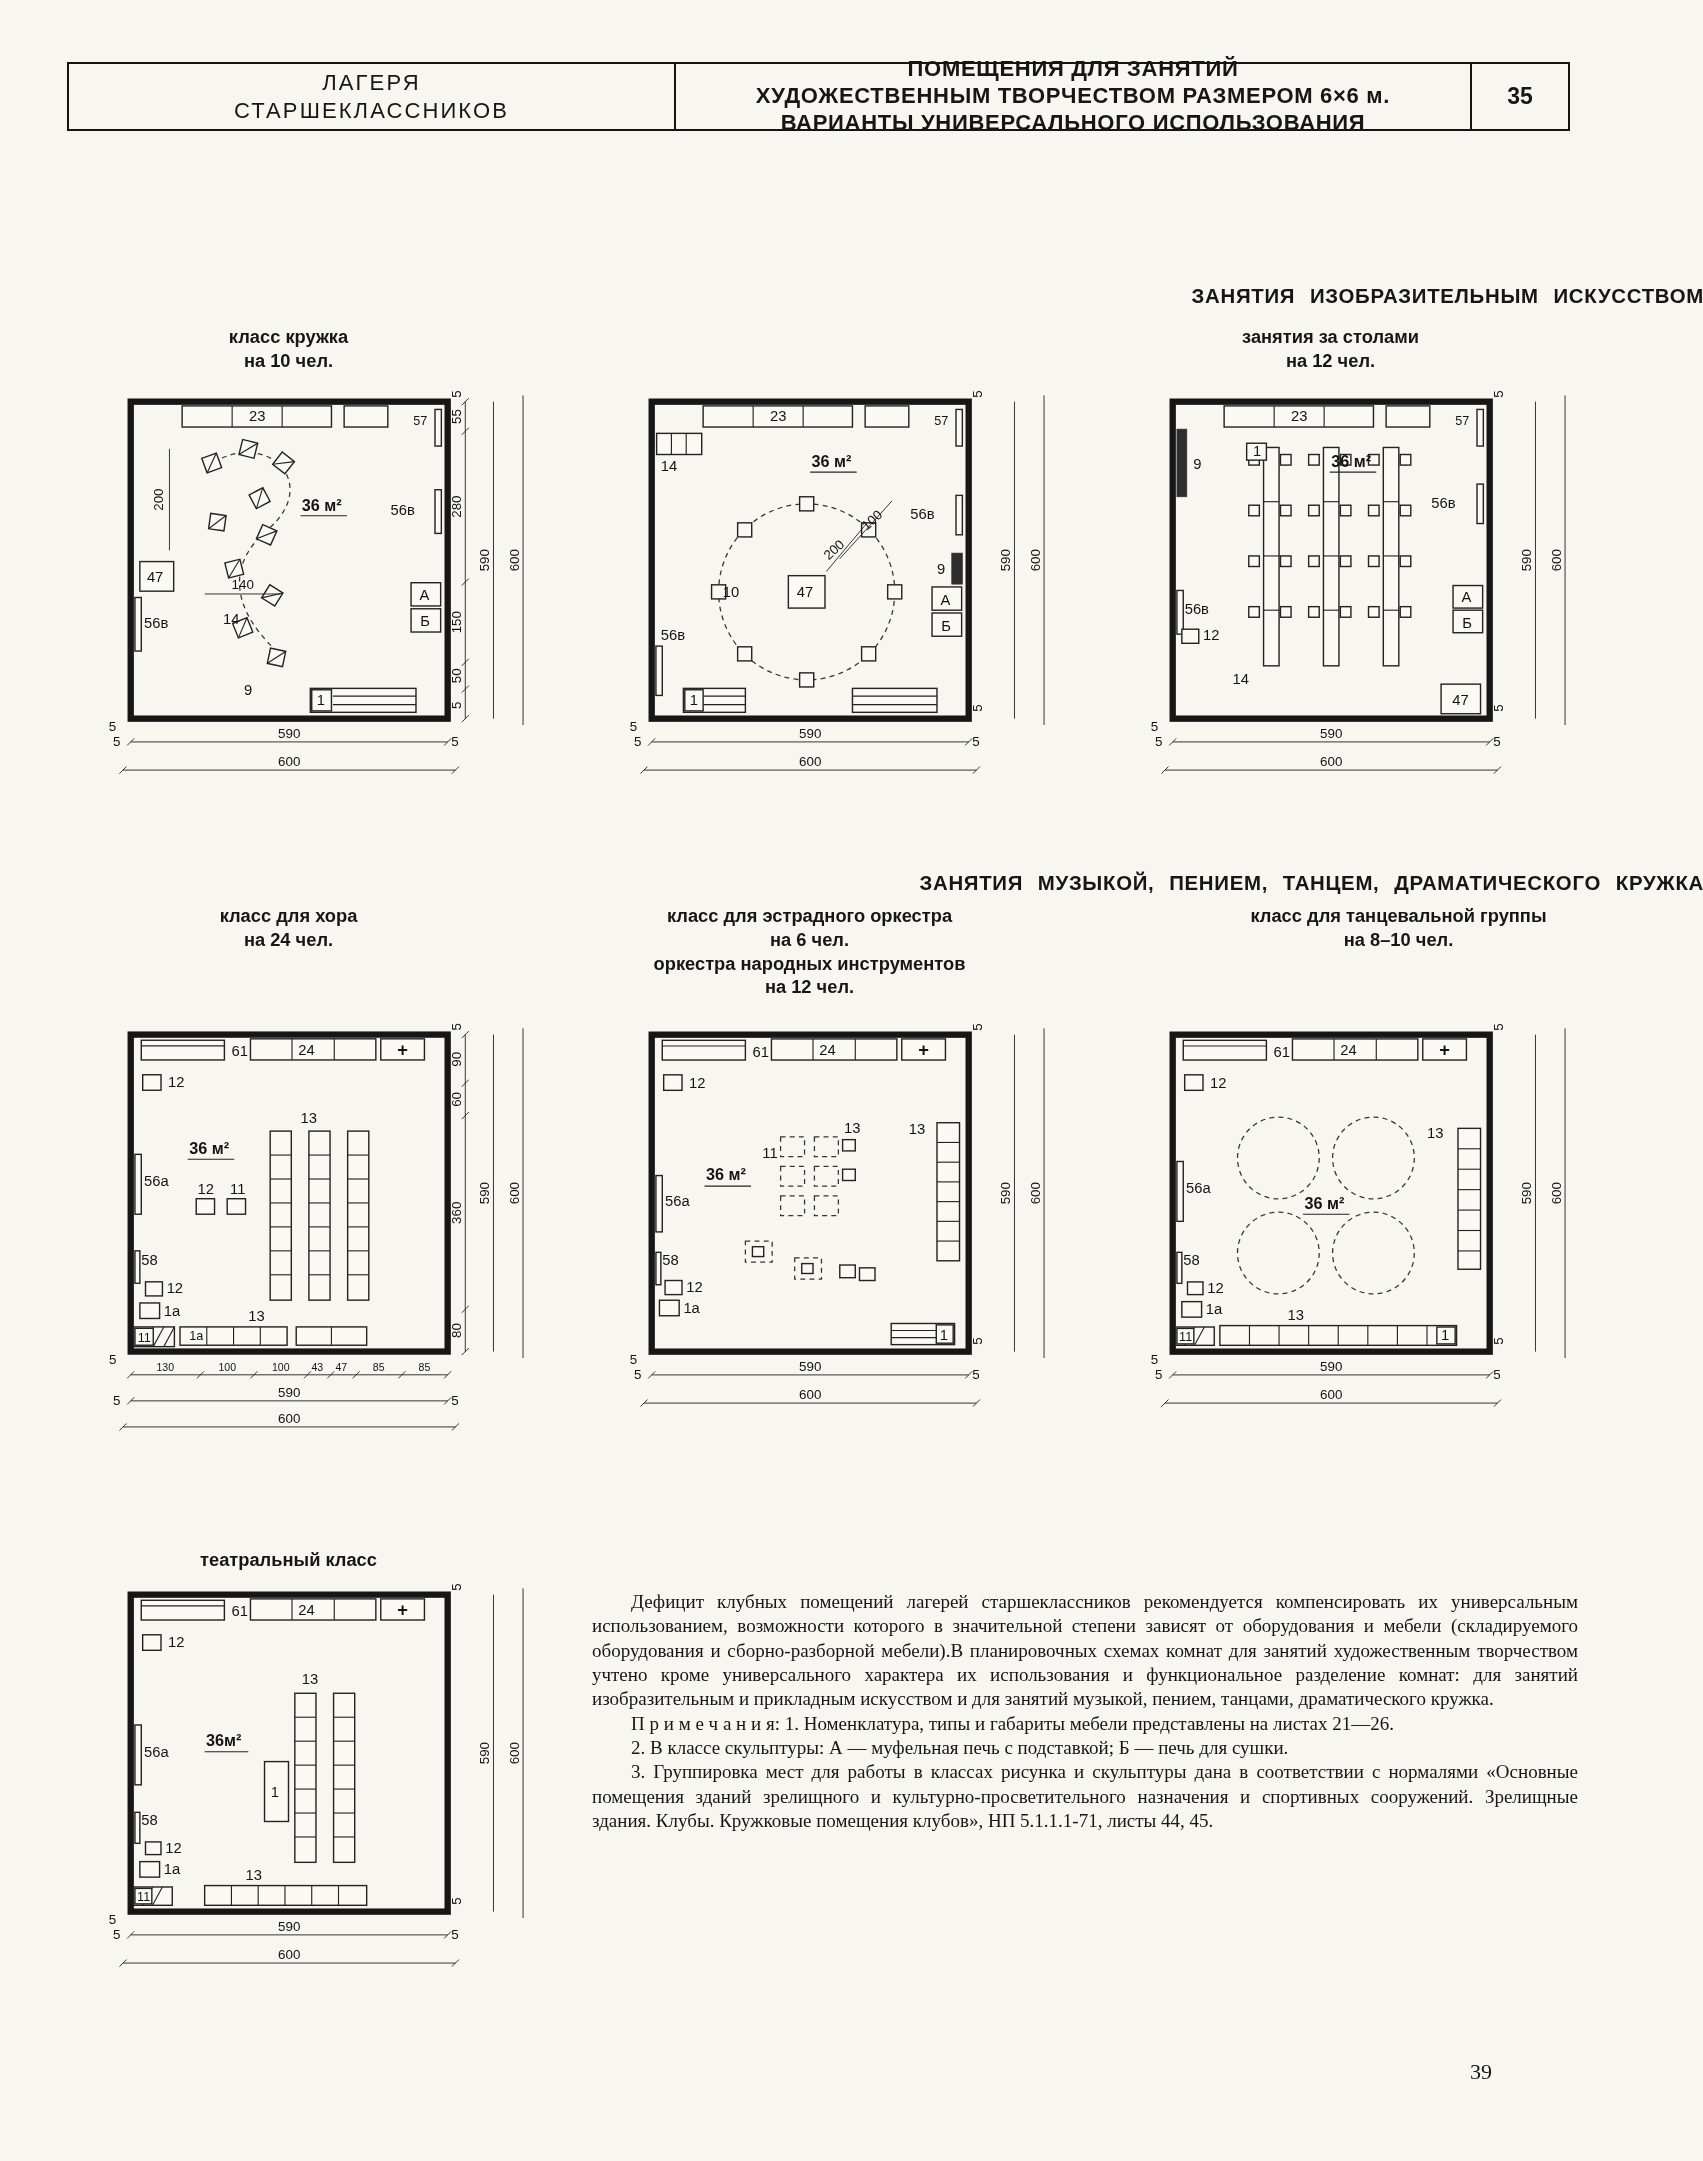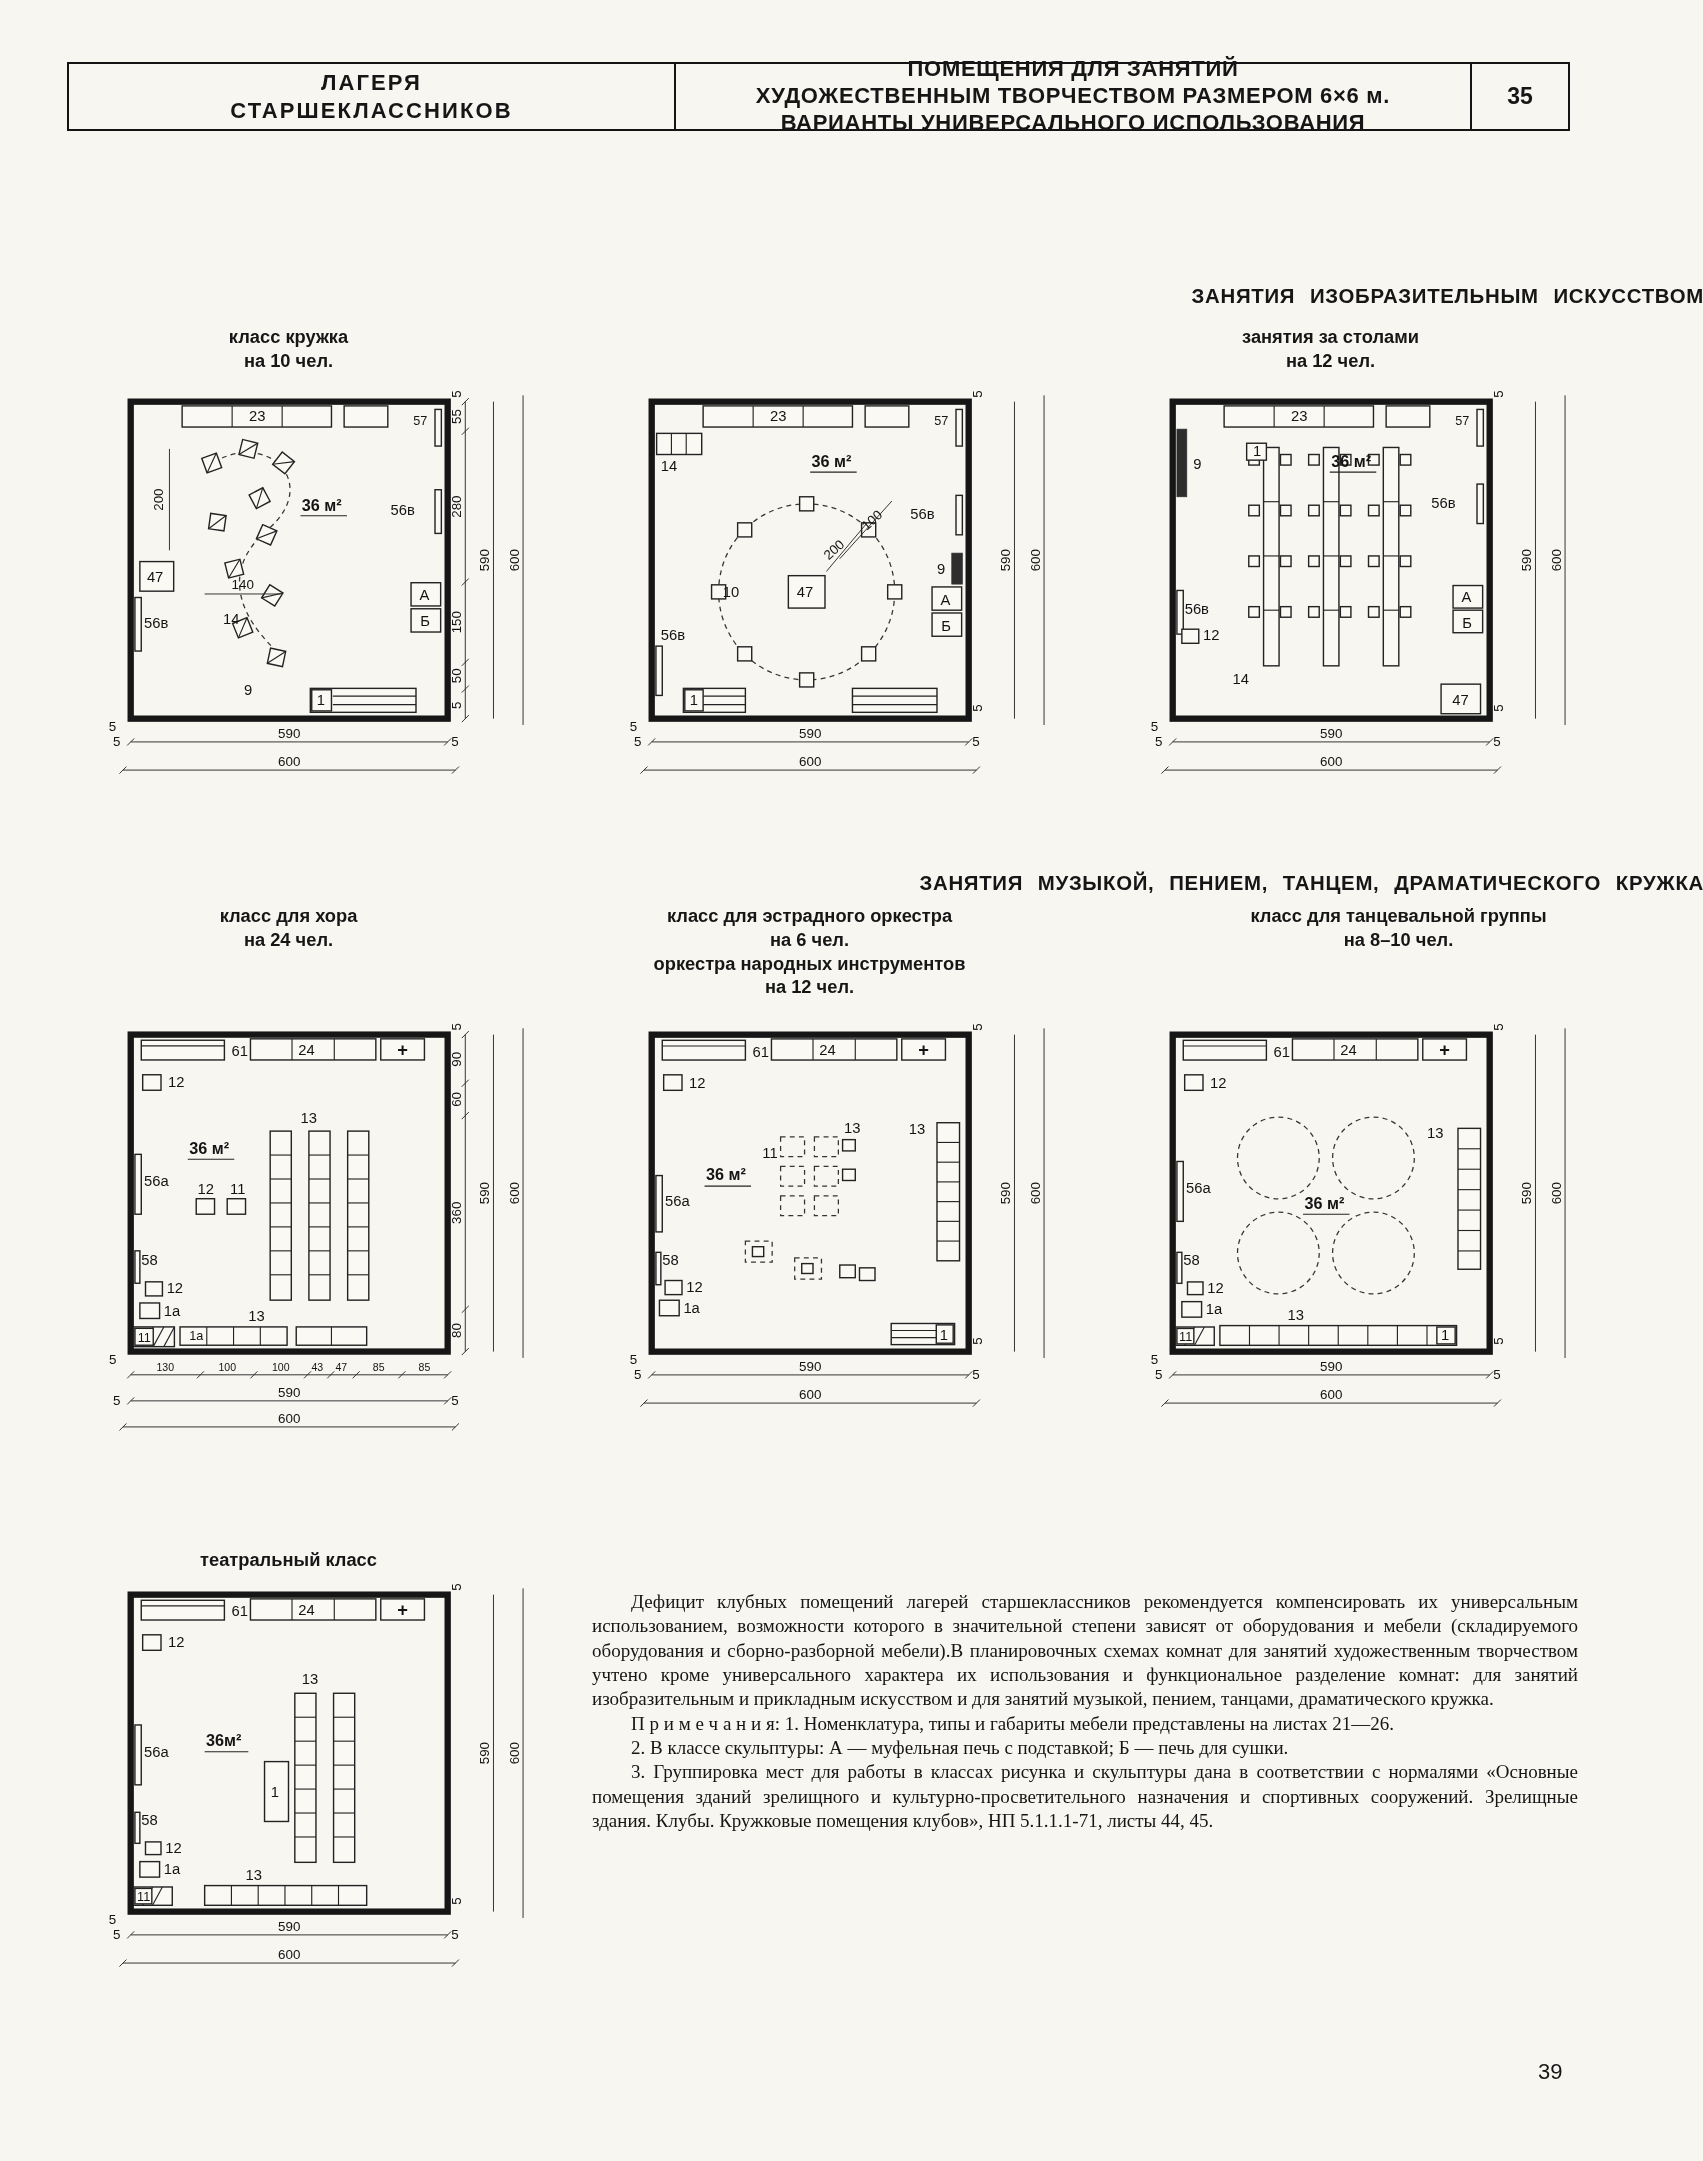--- a/index.html
+++ b/index.html
@@ -2,21 +2,21 @@
 <html style="font-size:11.3px"><head>
 <meta charset="utf-8">
 <style>
   html,body{margin:0;padding:0;background:#8a8a8a;}
   .page{position:relative;width:1704px;height:2161px;background:#f7f6f1;color:#161616;
         font-family:"Liberation Sans",sans-serif;overflow:hidden;}
   
   .header{position:absolute;left:67px;top:62px;width:1503px;height:69px;border:2.8px solid #141414;
           display:flex;box-sizing:border-box;background:#f7f6f1;}
   .h-cell{display:flex;flex-direction:column;justify-content:center;align-items:center;box-sizing:border-box;}
-  .h-left{width:607px;border-right:2.8px solid #141414;font-weight:bold;font-size:22px;letter-spacing:2.1px;line-height:1.25;}
+  .h-left{width:607px;border-right:2.8px solid #141414;font-weight:normal;font-size:22px;letter-spacing:2.1px;line-height:1.25;}
   .h-center{flex:1;border-right:2.8px solid #141414;font-weight:bold;font-size:22px;line-height:1.22;letter-spacing:0.7px;}
   .h-right{width:96px;font-weight:bold;font-size:23px;}
   .sec-title{position:absolute;left:0;width:1704px;text-align:right;font-weight:bold;font-size:20.4px;letter-spacing:0.7px;word-spacing:8.4px;}
   .cap{position:absolute;text-align:center;font-weight:bold;font-size:18.3px;line-height:1.3;}
   .plan{position:absolute;}
   .plan svg{overflow:visible;}
   
   .wall{fill:none;stroke:#161616;stroke-width:9;}
   .f{fill:#faf9f4;stroke:#232323;stroke-width:2;}
   .fb{fill:#2e2e2e;stroke:#2e2e2e;}
@@ -27,21 +27,21 @@
   text.s{font-size:18px;}
   text.d{font-size:19px;}
   text.d2{font-size:15px;}
   text.a{font-size:23px;font-weight:bold;}
   text.pl{font-size:26px;font-weight:bold;}
   .m{text-anchor:middle;}
   
   .bodytext{position:absolute;left:592px;top:1590px;width:986px;font-family:"Liberation Serif",serif;
             font-size:19px;line-height:1.28;text-align:justify;}
   .bodytext p{margin:0;text-indent:39px;}
-  .pagenum{position:absolute;left:1538px;top:2059px;font-family:Liberation Sans, sans-serif;font-size:22px;}
+  .pagenum{position:absolute;left:1470px;top:2059px;font-family:Liberation Serif, serif;font-size:22px;}
 </style>
 </head>
 <body>
 
 <div class="page">
 
   <div class="header">
     <div class="h-cell h-left">
       <div>ЛАГЕРЯ</div>
       <div>СТАРШЕКЛАССНИКОВ</div>

